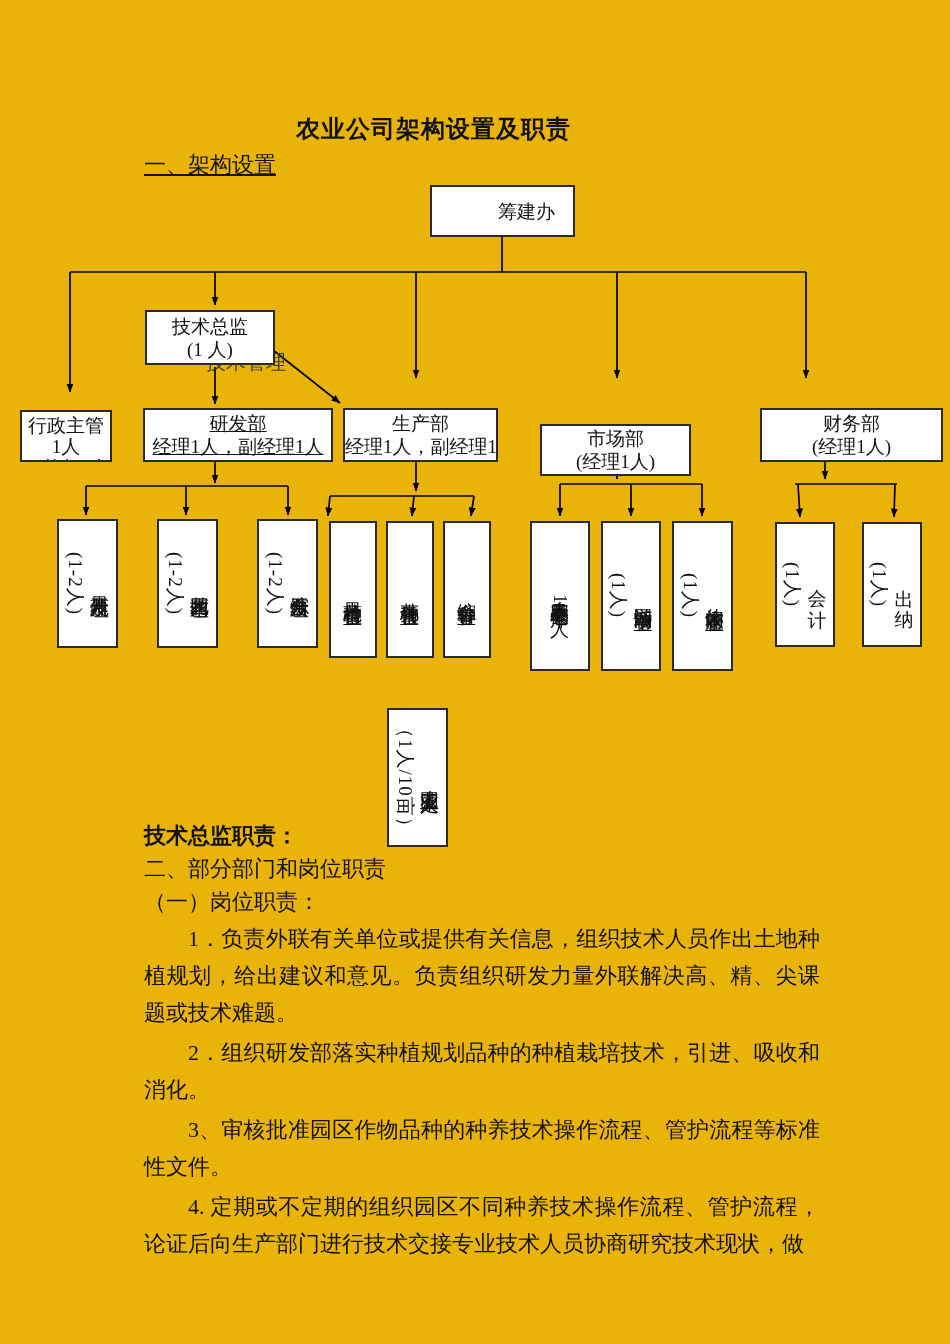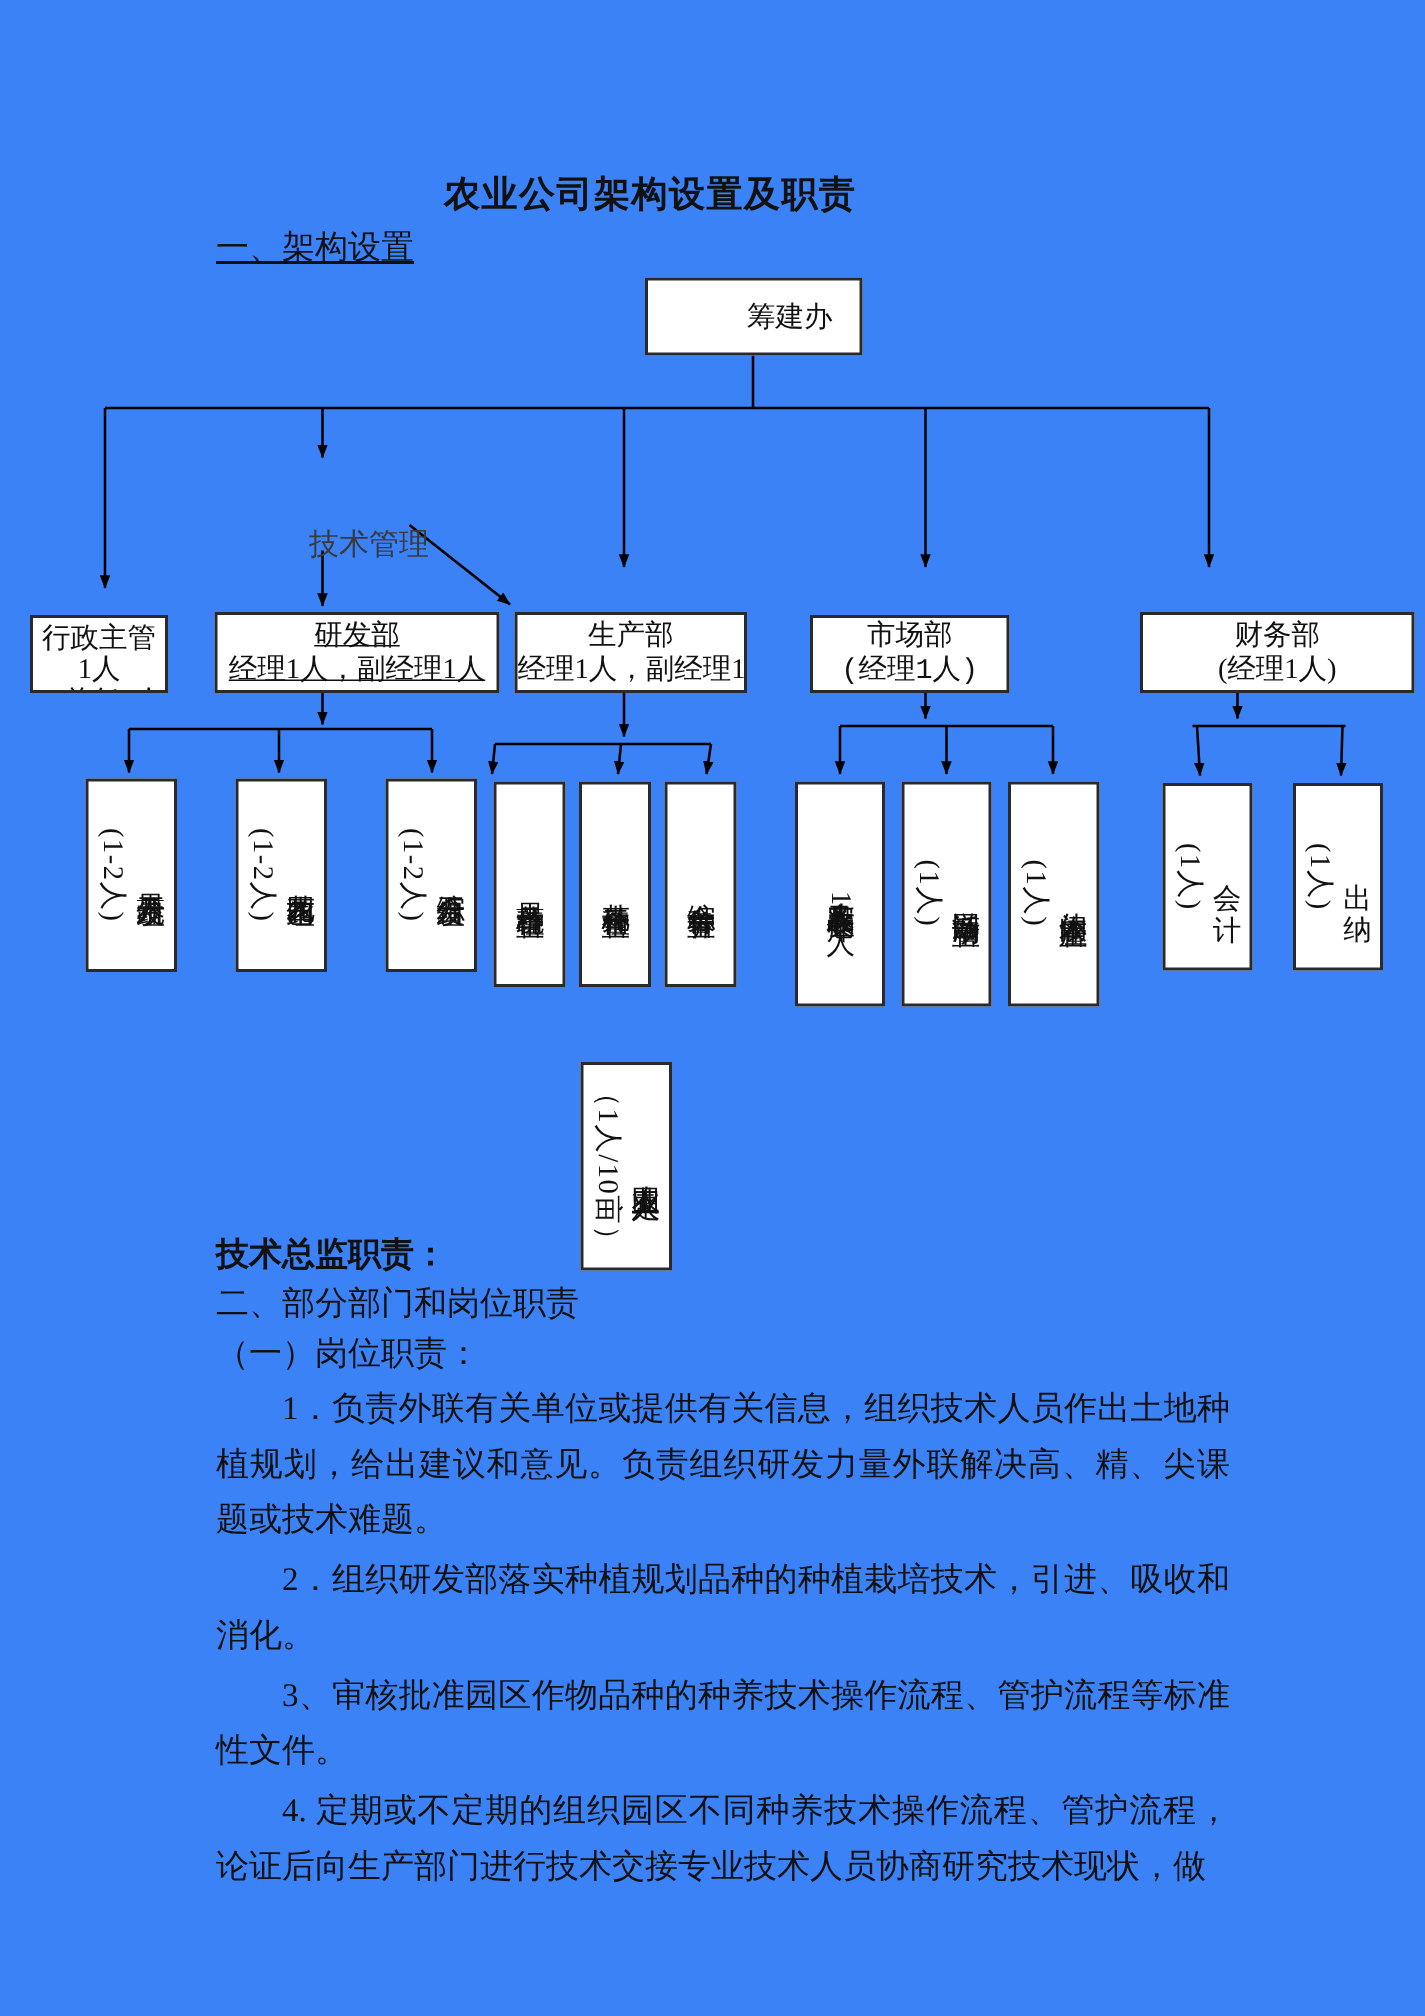--- a/index.html
+++ b/index.html
@@ -1,18 +1,18 @@
 <!DOCTYPE html>
 <html lang="zh"><head>
 <meta charset="utf-8">
 <style>
   html,body{margin:0;padding:0;background:#888;}
   .page{
     position:relative;width:950px;height:1344px;margin:0 auto;
-    background:#3b82f6;color:#111;
+    background:#eab308;color:#111;
     font-family:"Liberation Serif","DejaVu Serif",serif;
     overflow:hidden;
   }
   .abs{position:absolute;}
   
   .title{font-size:24px;font-weight:bold;letter-spacing:1px;white-space:nowrap;}
   .h-sec{font-size:22px;white-space:nowrap;}
   .bodytext{width:676px;font-size:22px;line-height:37px;text-align:justify;}
   .bodytext p{margin:3px 0 3px 0;text-indent:2em;}
   .lead{line-height:30px;margin:0;}
@@ -87,38 +87,42 @@
       <line x1="895" y1="484" x2="894" y2="517" marker-end="url(#arr)"></line>
     </g>
   </svg>
 
   <div class="abs note" style="left:206px;top:349px;">技术管理</div>
 
   <div class="obox hbox" style="left:430px;top:185px;width:145px;height:52px;padding-left:48px;">
     <span class="ln">筹建办</span>
   </div>
 
+  <div class="obox hbox dirbox" style="left:145px;top:310px;width:130px;height:55px;">
+    <span class="ln">技术总监</span>
+    <span class="ln">(1 人)</span>
+  </div>
 
   <div class="obox hbox" style="left:20px;top:410px;width:92px;height:52px;line-height:21px;justify-content:flex-start;padding-top:3px;">
     <span class="ln">行政主管</span>
     <span class="ln">1人</span>
     <span class="ln">（兼任1人</span>
   </div>
 
   <div class="obox hbox" style="left:143px;top:408px;width:190px;height:54px;text-decoration:underline;">
     <span class="ln">研发部</span>
     <span class="ln">经理1人，副经理1人</span>
   </div>
 
   <div class="obox hbox" style="left:343px;top:408px;width:155px;height:54px;">
     <span class="ln">生产部</span>
     <span class="ln">经理1人，副经理1人</span>
   </div>
 
-  <div class="obox hbox" style="left:540px;top:410px;width:133px;height:52px;font-family:Liberation Mono, monospace;">
+  <div class="obox hbox" style="left:540px;top:424px;width:151px;height:52px;">
     <span class="ln">市场部</span>
     <span class="ln">(经理1人)</span>
   </div>
 
   <div class="obox hbox" style="left:760px;top:408px;width:183px;height:54px;">
     <span class="ln">财务部</span>
     <span class="ln">(经理1人)</span>
   </div>
 
   <div class="obox vbox" style="left:57px;top:519px;width:61px;height:129px;">

